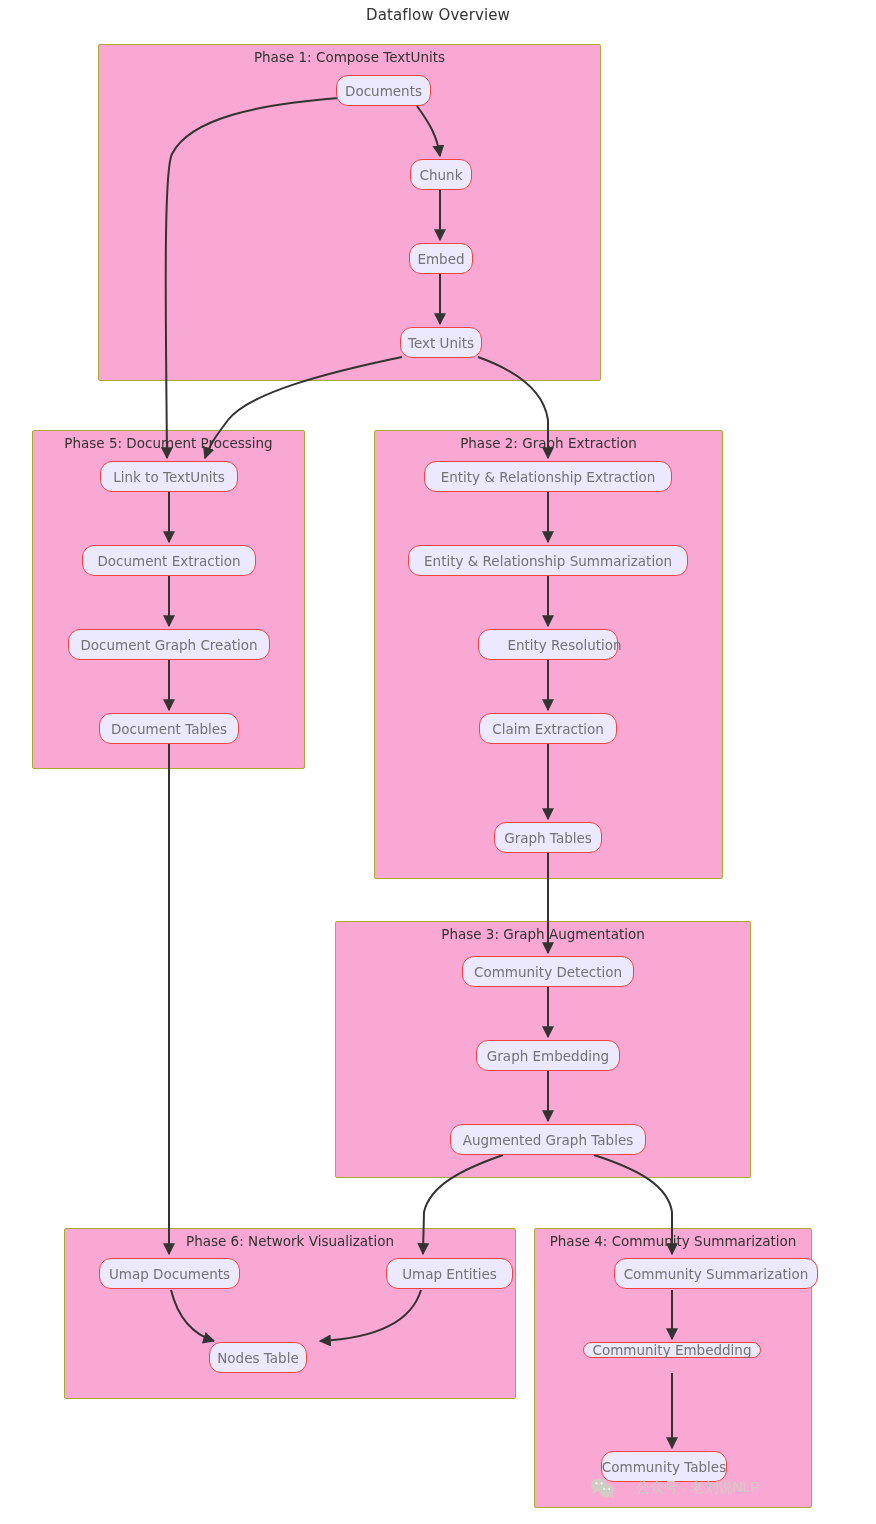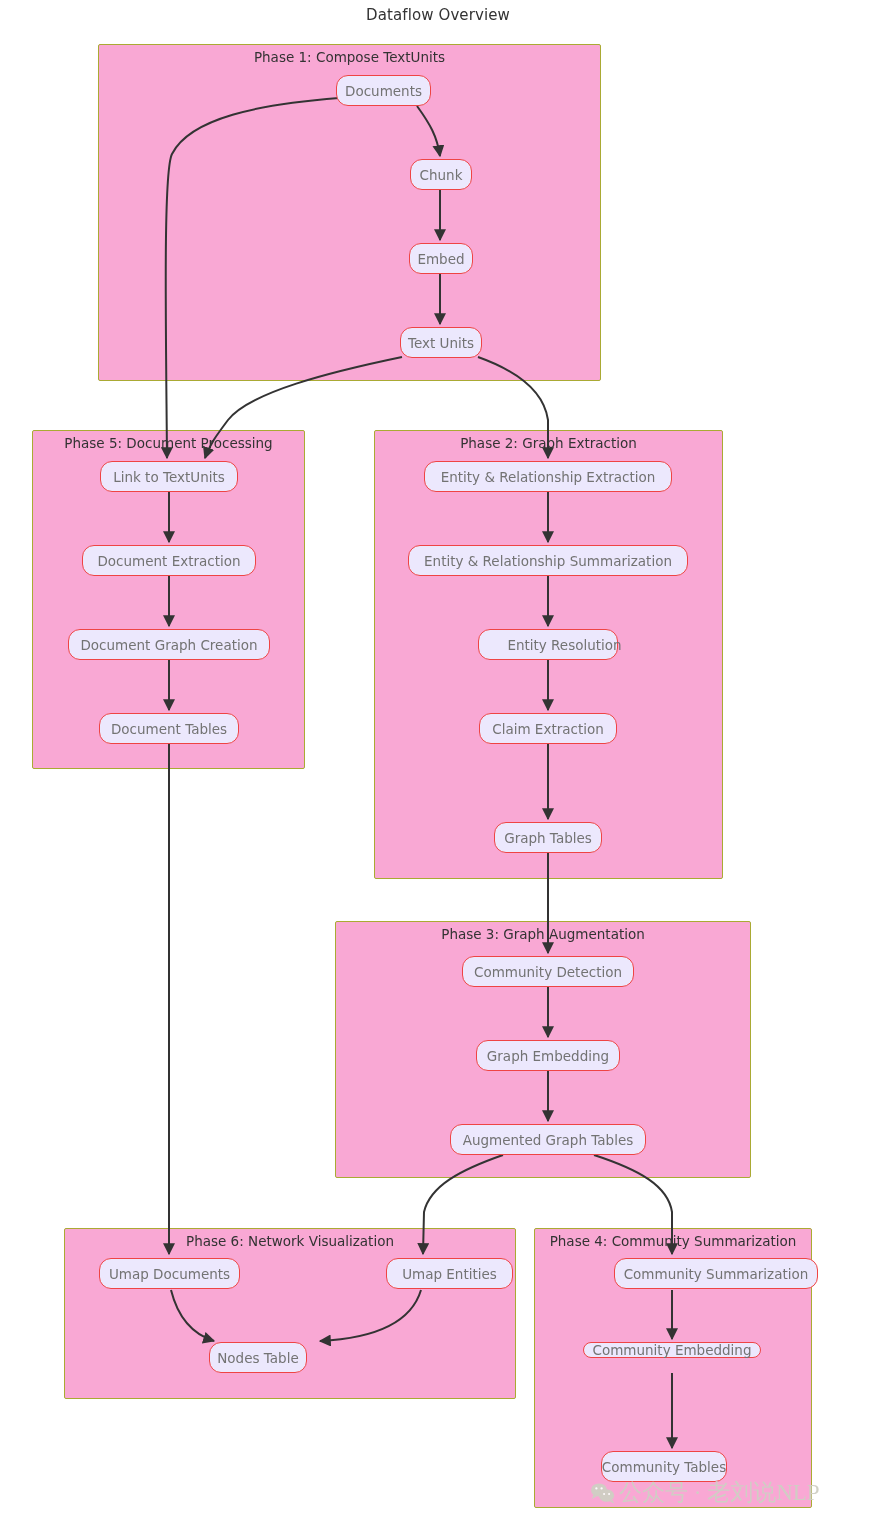--- a/index.html
+++ b/index.html
@@ -26,23 +26,23 @@
 
   .node{
     position:absolute;box-sizing:border-box;
     background:#ece8fd;border:1px solid #ef4444;border-radius:12px;
     display:flex;align-items:center;justify-content:center;
     font-size:13.5px;color:#737373;white-space:nowrap;
     padding:0 9px;
   }
 
   .watermark{
-    position:absolute;display:flex;align-items:center;gap:3px;
-    font-size:23px;color:#cfcfc4;opacity:.95;white-space:nowrap;
-    font-family:Liberation Serif, serif;
+    position:absolute;display:flex;align-items:center;gap:20px;
+    font-size:14px;color:#cfcfc4;opacity:.95;white-space:nowrap;
+    font-family:Liberation Sans, sans-serif;
   }
   .wm-icon{display:inline-block;width:26px;height:22px;position:relative;}
 </style>
 </head>
 <body>
 
 <div id="canvas">
 
   <div class="diagram-title">Dataflow Overview</div>
 

